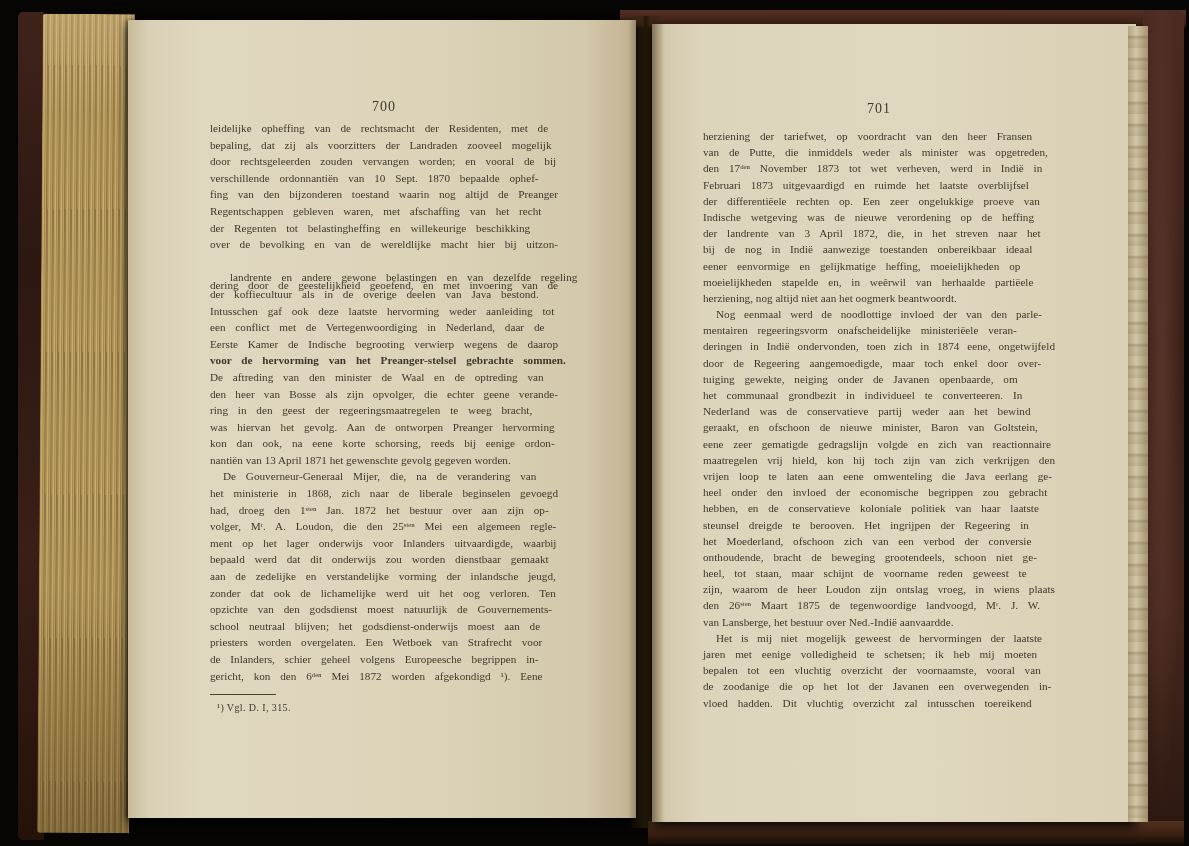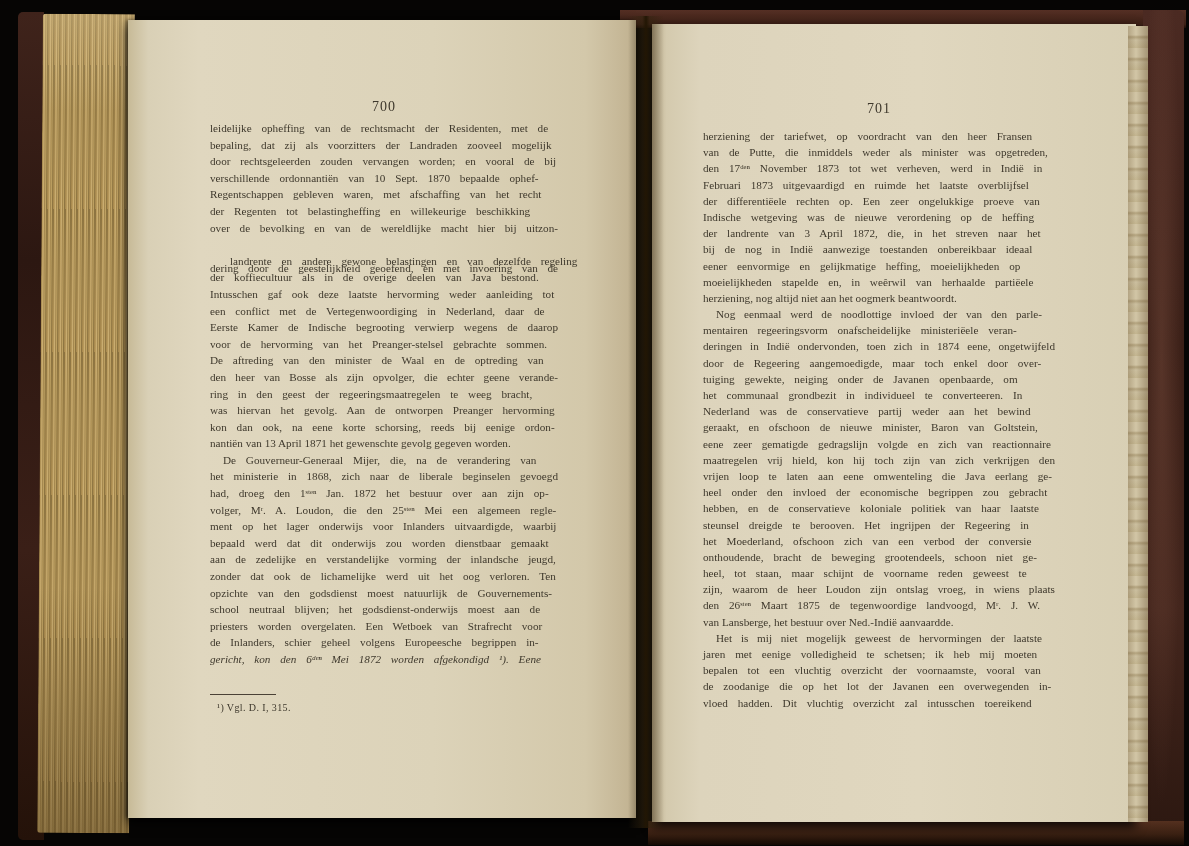--- a/index.html
+++ b/index.html
@@ -76,20 +76,23 @@
       <div class="line">
         <span style="word-spacing: 7px;">bepaling, dat zij als voorzitters der Landraden zooveel mogelijk</span>
       </div>
       <div class="line">
         <span style="word-spacing: 7px;">door rechtsgeleerden zouden vervangen worden; en vooral de bij</span>
       </div>
       <div class="line">
         <span style="word-spacing: 7px;">verschillende ordonnantiën van 10 Sept. 1870 bepaalde ophef-</span>
       </div>
       <div class="line">
+        <span style="word-spacing: 6.88px;">fing van den bijzonderen toestand waarin nog altijd de Preanger</span>
+      </div>
+      <div class="line">
         <span style="word-spacing: 7px;">Regentschappen gebleven waren, met afschaffing van het recht</span>
       </div>
       <div class="line">
         <span style="word-spacing: 7px;">der Regenten tot belastingheffing en willekeurige beschikking</span>
       </div>
       <div class="line">
         <span style="word-spacing: 6.9px;">over de bevolking en van de wereldlijke macht hier bij uitzon-</span>
       </div>
       <div class="line">
         <span style="word-spacing: 6.7px; margin-top: 24px;">dering door de geestelijkheid geoefend, en met invoering van de</span>
@@ -103,21 +106,21 @@
       <div class="line">
         <span style="word-spacing: 7px;">Intusschen gaf ook deze laatste hervorming weder aanleiding tot</span>
       </div>
       <div class="line">
         <span style="word-spacing: 7px;">een conflict met de Vertegenwoordiging in Nederland, daar de</span>
       </div>
       <div class="line">
         <span style="word-spacing: 7px;">Eerste Kamer de Indische begrooting verwierp wegens de daarop</span>
       </div>
       <div class="line">
-        <span style="word-spacing: 7px;">voor de hervorming van het Preanger-stelsel gebrachte sommen.</span>
+        <span style="word-spacing: 7px; font-weight: bold;">voor de hervorming van het Preanger-stelsel gebrachte sommen.</span>
       </div>
       <div class="line">
         <span style="word-spacing: 7px;">De aftreding van den minister de Waal en de optreding van</span>
       </div>
       <div class="line">
         <span style="word-spacing: 6.42px;">den heer van Bosse als zijn opvolger, die echter geene verande-</span>
       </div>
       <div class="line">
         <span style="word-spacing: 7px;">ring in den geest der regeeringsmaatregelen te weeg bracht,</span>
       </div>
@@ -160,21 +163,21 @@
       <div class="line">
         <span style="word-spacing: 7px;">school neutraal blijven; het godsdienst-onderwijs moest aan de</span>
       </div>
       <div class="line">
         <span style="word-spacing: 7px;">priesters worden overgelaten. Een Wetboek van Strafrecht voor</span>
       </div>
       <div class="line">
         <span style="word-spacing: 7px;">de Inlanders, schier geheel volgens Europeesche begrippen in-</span>
       </div>
       <div class="line">
-        <span style="word-spacing: 7px; font-style: italic;">gericht, kon den 6ᵈᵉⁿ Mei 1872 worden afgekondigd ¹). Eene</span>
+        <span style="word-spacing: 7px;">gericht, kon den 6ᵈᵉⁿ Mei 1872 worden afgekondigd ¹). Eene</span>
       </div>
     </div>
   <div class="textblock lines-right">
       <div class="line">
         <span style="word-spacing: 7px;">herziening der tariefwet, op voordracht van den heer Fransen</span>
       </div>
       <div class="line">
         <span style="word-spacing: 7px;">van de Putte, die inmiddels weder als minister was opgetreden,</span>
       </div>
       <div class="line">

